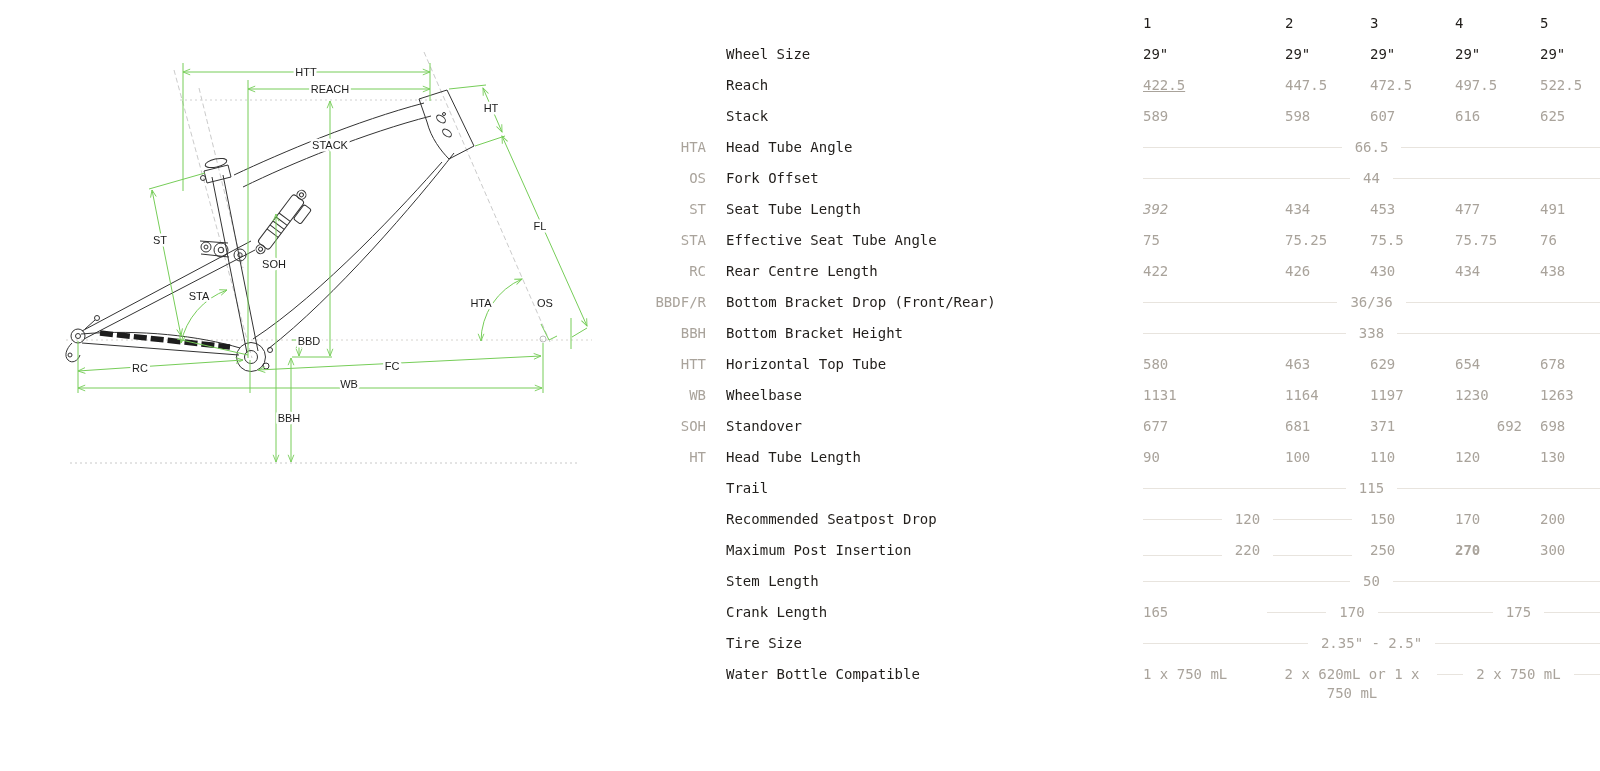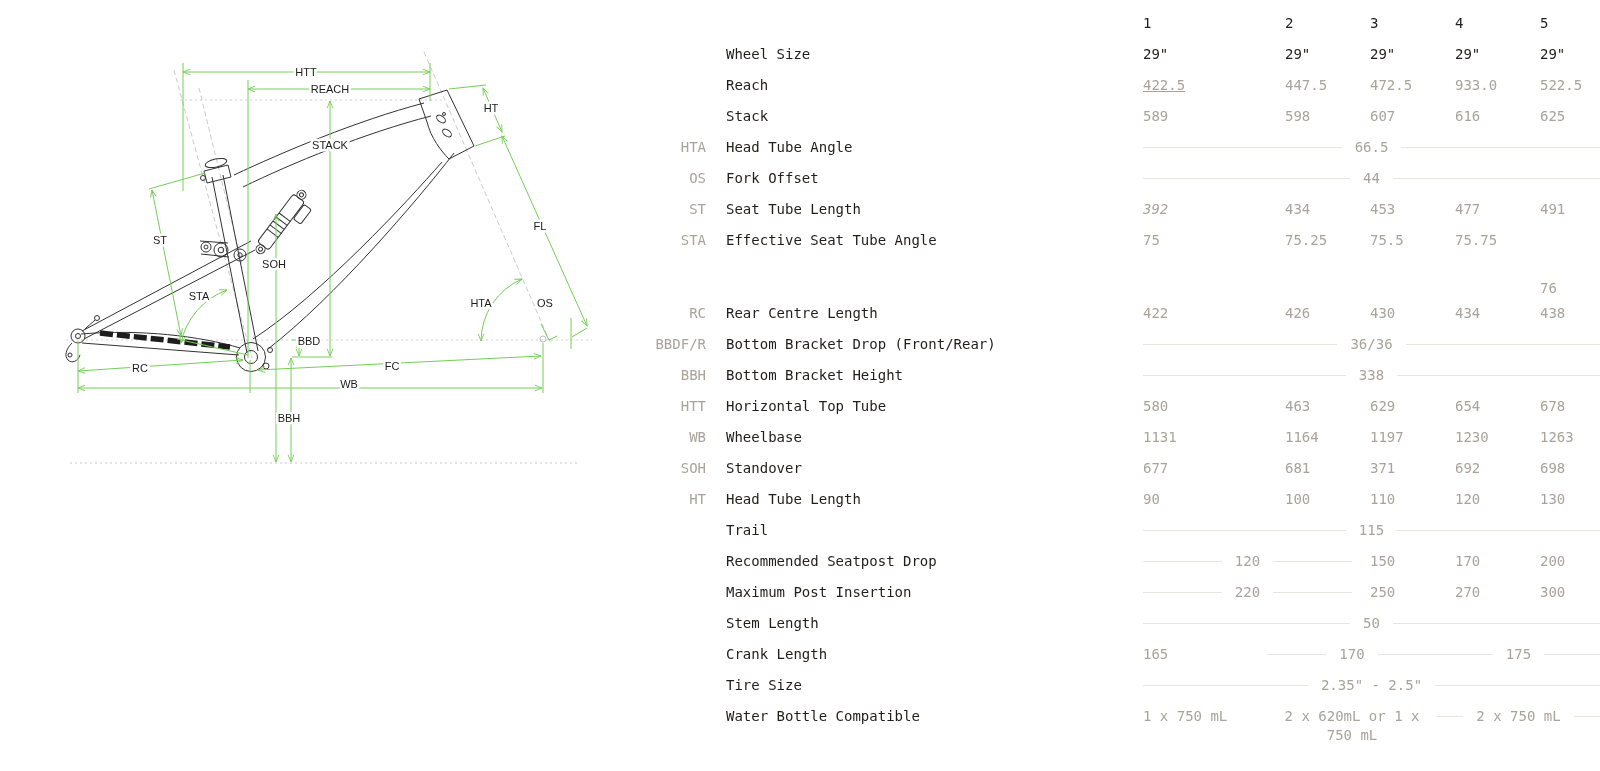--- a/index.html
+++ b/index.html
@@ -176,21 +176,21 @@
           <span class="cell val dark" style="grid-column: 5;">29"</span>
         </div>
       </div>
       <div class="trow">
         <span class="abbr"></span>
         <span class="rlabel">Reach</span>
         <div class="vals">
           <span class="cell val" style="grid-column: 1; text-decoration: underline;">422.5</span>
           <span class="cell val" style="grid-column: 2;">447.5</span>
           <span class="cell val" style="grid-column: 3;">472.5</span>
-          <span class="cell val" style="grid-column: 4;">933.0</span>
+          <span class="cell val" style="grid-column: 4;">497.5</span>
           <span class="cell val" style="grid-column: 5;">522.5</span>
         </div>
       </div>
       <div class="trow">
         <span class="abbr"></span>
         <span class="rlabel">Stack</span>
         <div class="vals">
           <span class="cell val" style="grid-column: 1;">589</span>
           <span class="cell val" style="grid-column: 2;">598</span>
           <span class="cell val" style="grid-column: 3;">607</span>
@@ -232,21 +232,21 @@
         </div>
       </div>
       <div class="trow">
         <span class="abbr">STA</span>
         <span class="rlabel">Effective Seat Tube Angle</span>
         <div class="vals">
           <span class="cell val" style="grid-column: 1;">75</span>
           <span class="cell val" style="grid-column: 2;">75.25</span>
           <span class="cell val" style="grid-column: 3;">75.5</span>
           <span class="cell val" style="grid-column: 4;">75.75</span>
-          <span class="cell val" style="grid-column: 5; margin-top: 48px;">76</span>
+          <span class="cell val" style="grid-column: 5;">76</span>
         </div>
       </div>
       <div class="trow">
         <span class="abbr">RC</span>
         <span class="rlabel">Rear Centre Length</span>
         <div class="vals">
           <span class="cell val" style="grid-column: 1;">422</span>
           <span class="cell val" style="grid-column: 2;">426</span>
           <span class="cell val" style="grid-column: 3;">430</span>
           <span class="cell val" style="grid-column: 4;">434</span>
@@ -297,21 +297,21 @@
           <span class="cell val" style="grid-column: 5;">1263</span>
         </div>
       </div>
       <div class="trow">
         <span class="abbr">SOH</span>
         <span class="rlabel">Standover</span>
         <div class="vals">
           <span class="cell val" style="grid-column: 1;">677</span>
           <span class="cell val" style="grid-column: 2;">681</span>
           <span class="cell val" style="grid-column: 3;">371</span>
-          <span class="cell val" style="grid-column: 4;">692</span>
+          <span class="cell val" style="grid-column: 4; text-align: right;">692</span>
           <span class="cell val" style="grid-column: 5;">698</span>
         </div>
       </div>
       <div class="trow">
         <span class="abbr">HT</span>
         <span class="rlabel">Head Tube Length</span>
         <div class="vals">
           <span class="cell val" style="grid-column: 1;">90</span>
           <span class="cell val" style="grid-column: 2;">100</span>
           <span class="cell val" style="grid-column: 3;">110</span>
@@ -341,27 +341,27 @@
           </div>
           <span class="cell val" style="grid-column: 3;">150</span>
           <span class="cell val" style="grid-column: 4;">170</span>
           <span class="cell val" style="grid-column: 5;">200</span>
         </div>
       </div>
       <div class="trow">
         <span class="abbr"></span>
         <span class="rlabel">Maximum Post Insertion</span>
         <div class="vals">
-          <div class="cell spanc from1" style="grid-column: 1 / 3;">
+          <div class="cell spanc from1" style="grid-column: 1 / 3; align-items: center;">
             <i class="ln"></i>
             <span class="txt">220</span>
             <i class="ln"></i>
           </div>
           <span class="cell val" style="grid-column: 3;">250</span>
-          <span class="cell val" style="grid-column: 4;">270</span>
+          <span class="cell val" style="grid-column: 4; font-weight: bold;">270</span>
           <span class="cell val" style="grid-column: 5;">300</span>
         </div>
       </div>
       <div class="trow">
         <span class="abbr"></span>
         <span class="rlabel">Stem Length</span>
         <div class="vals">
           <div class="cell spanc from1" style="grid-column: 1 / 6;">
             <i class="ln"></i>
             <span class="txt">50</span>

